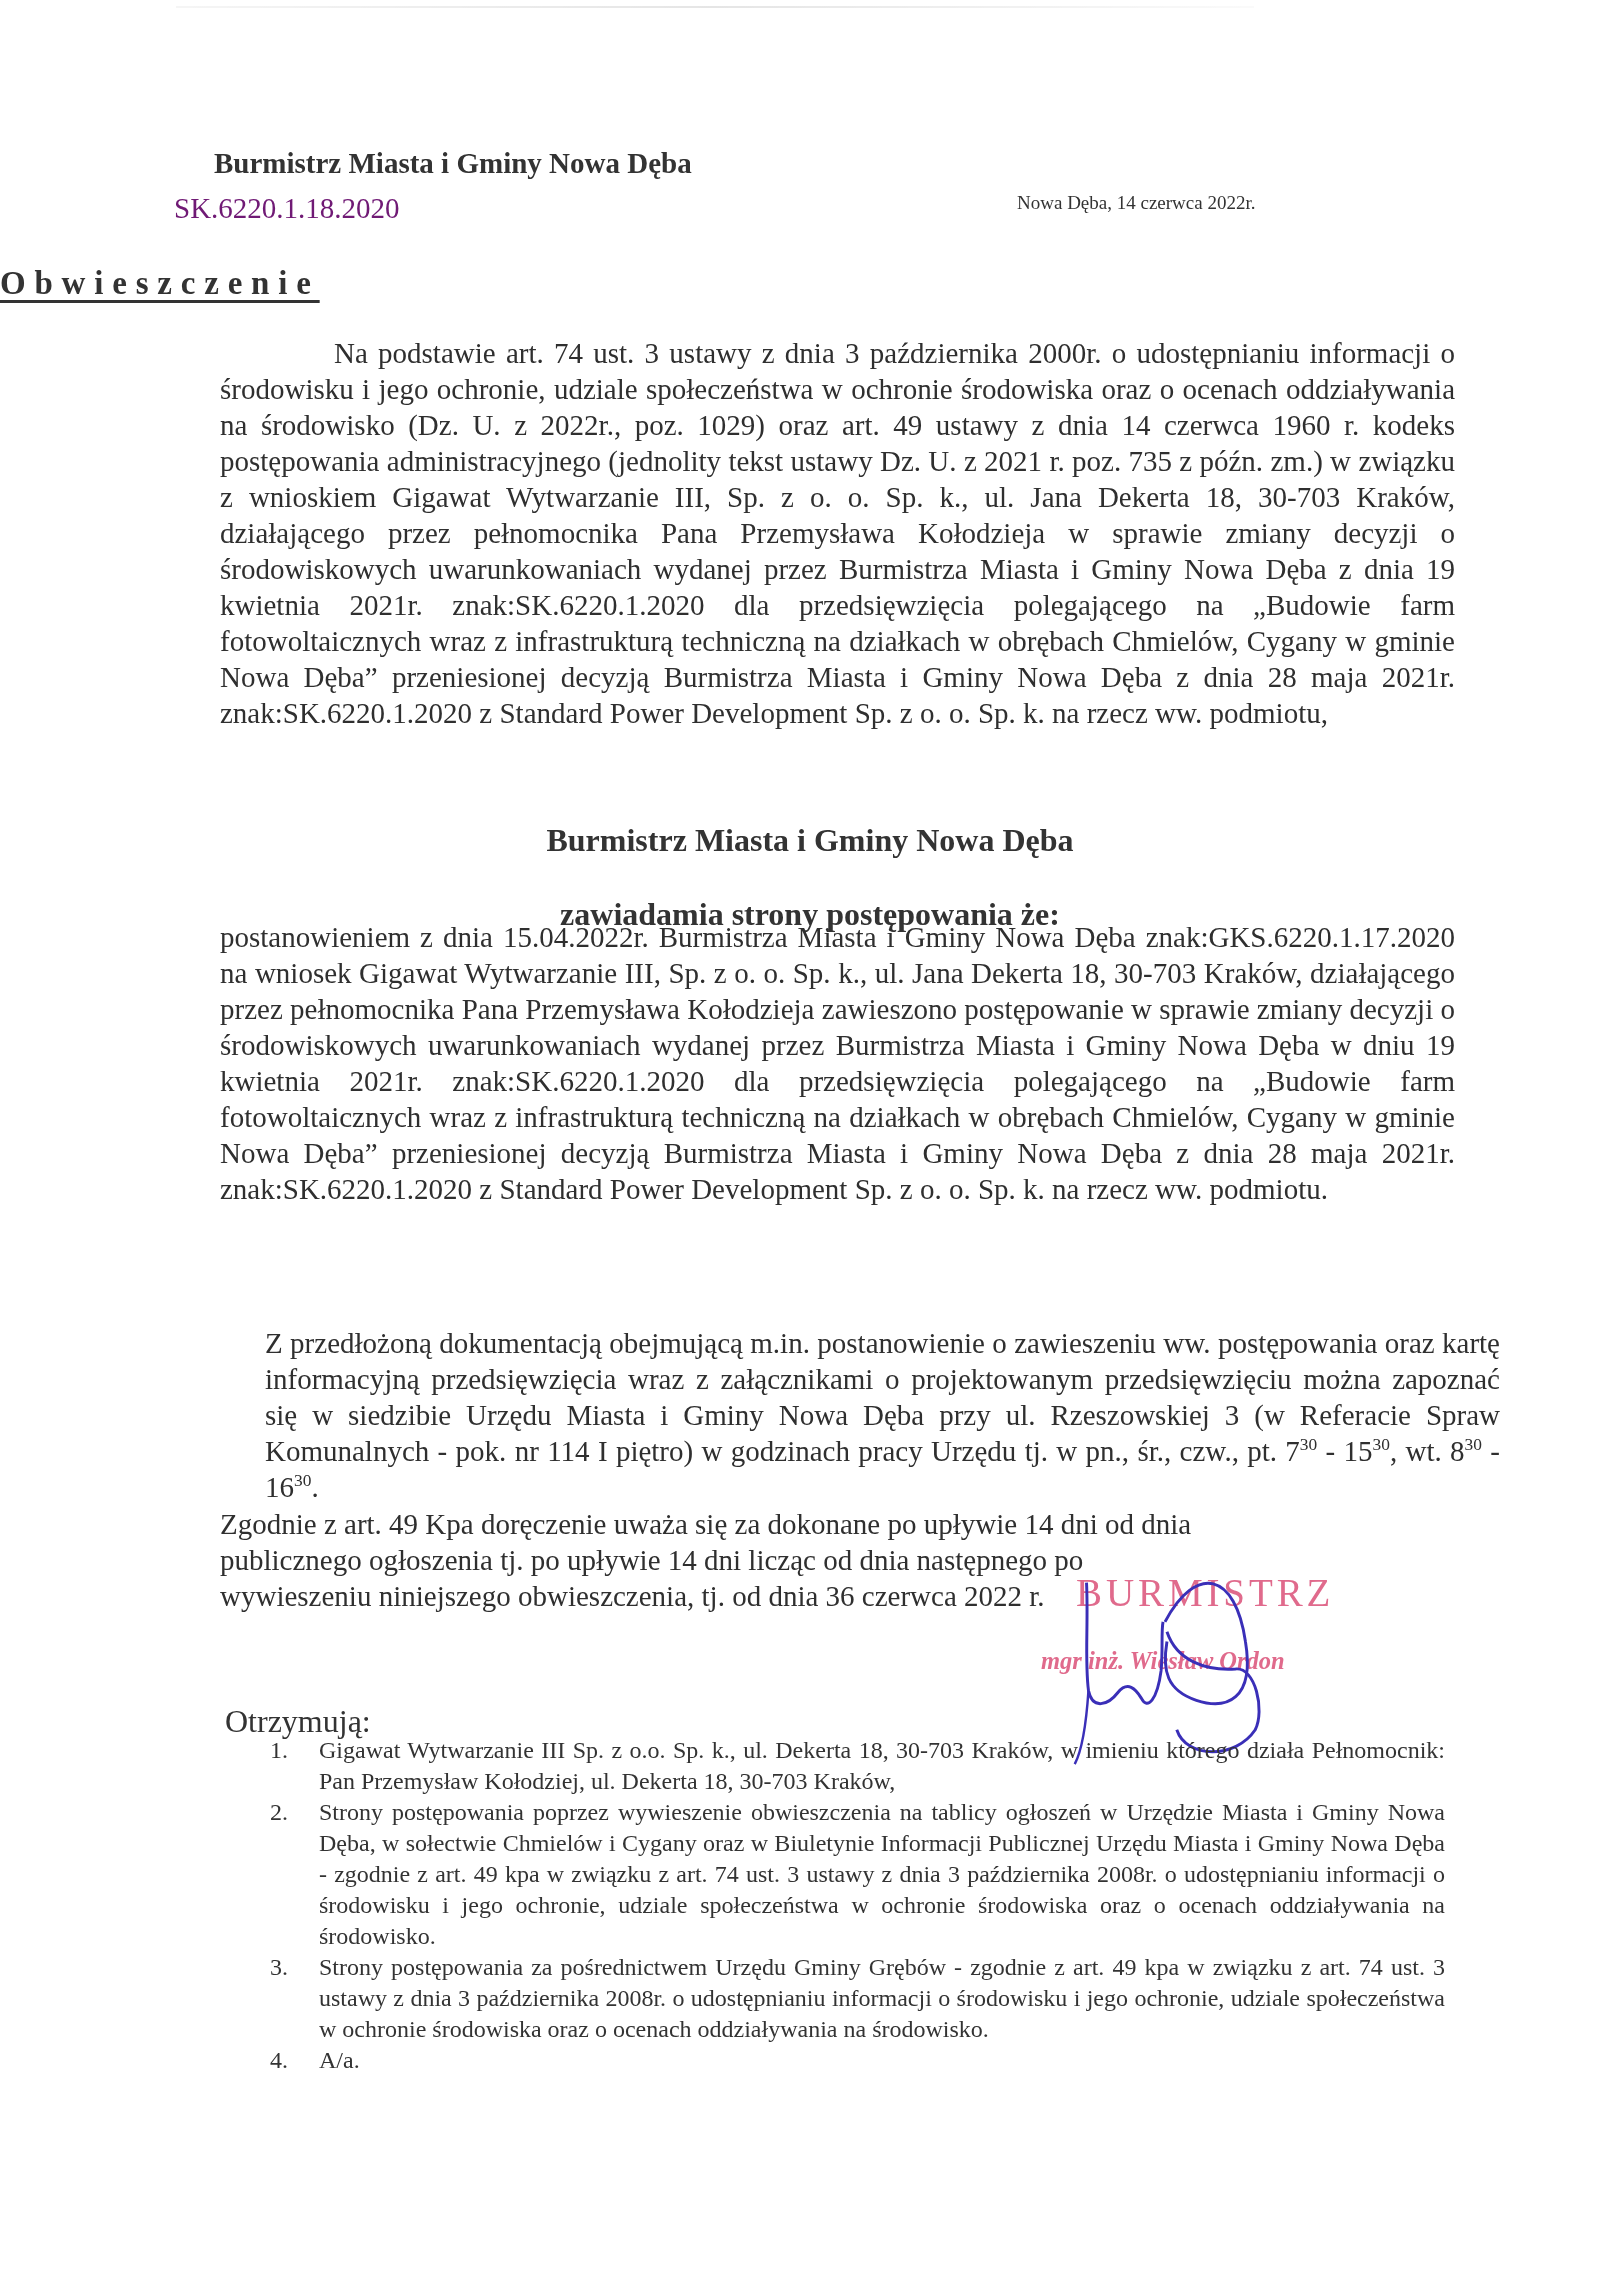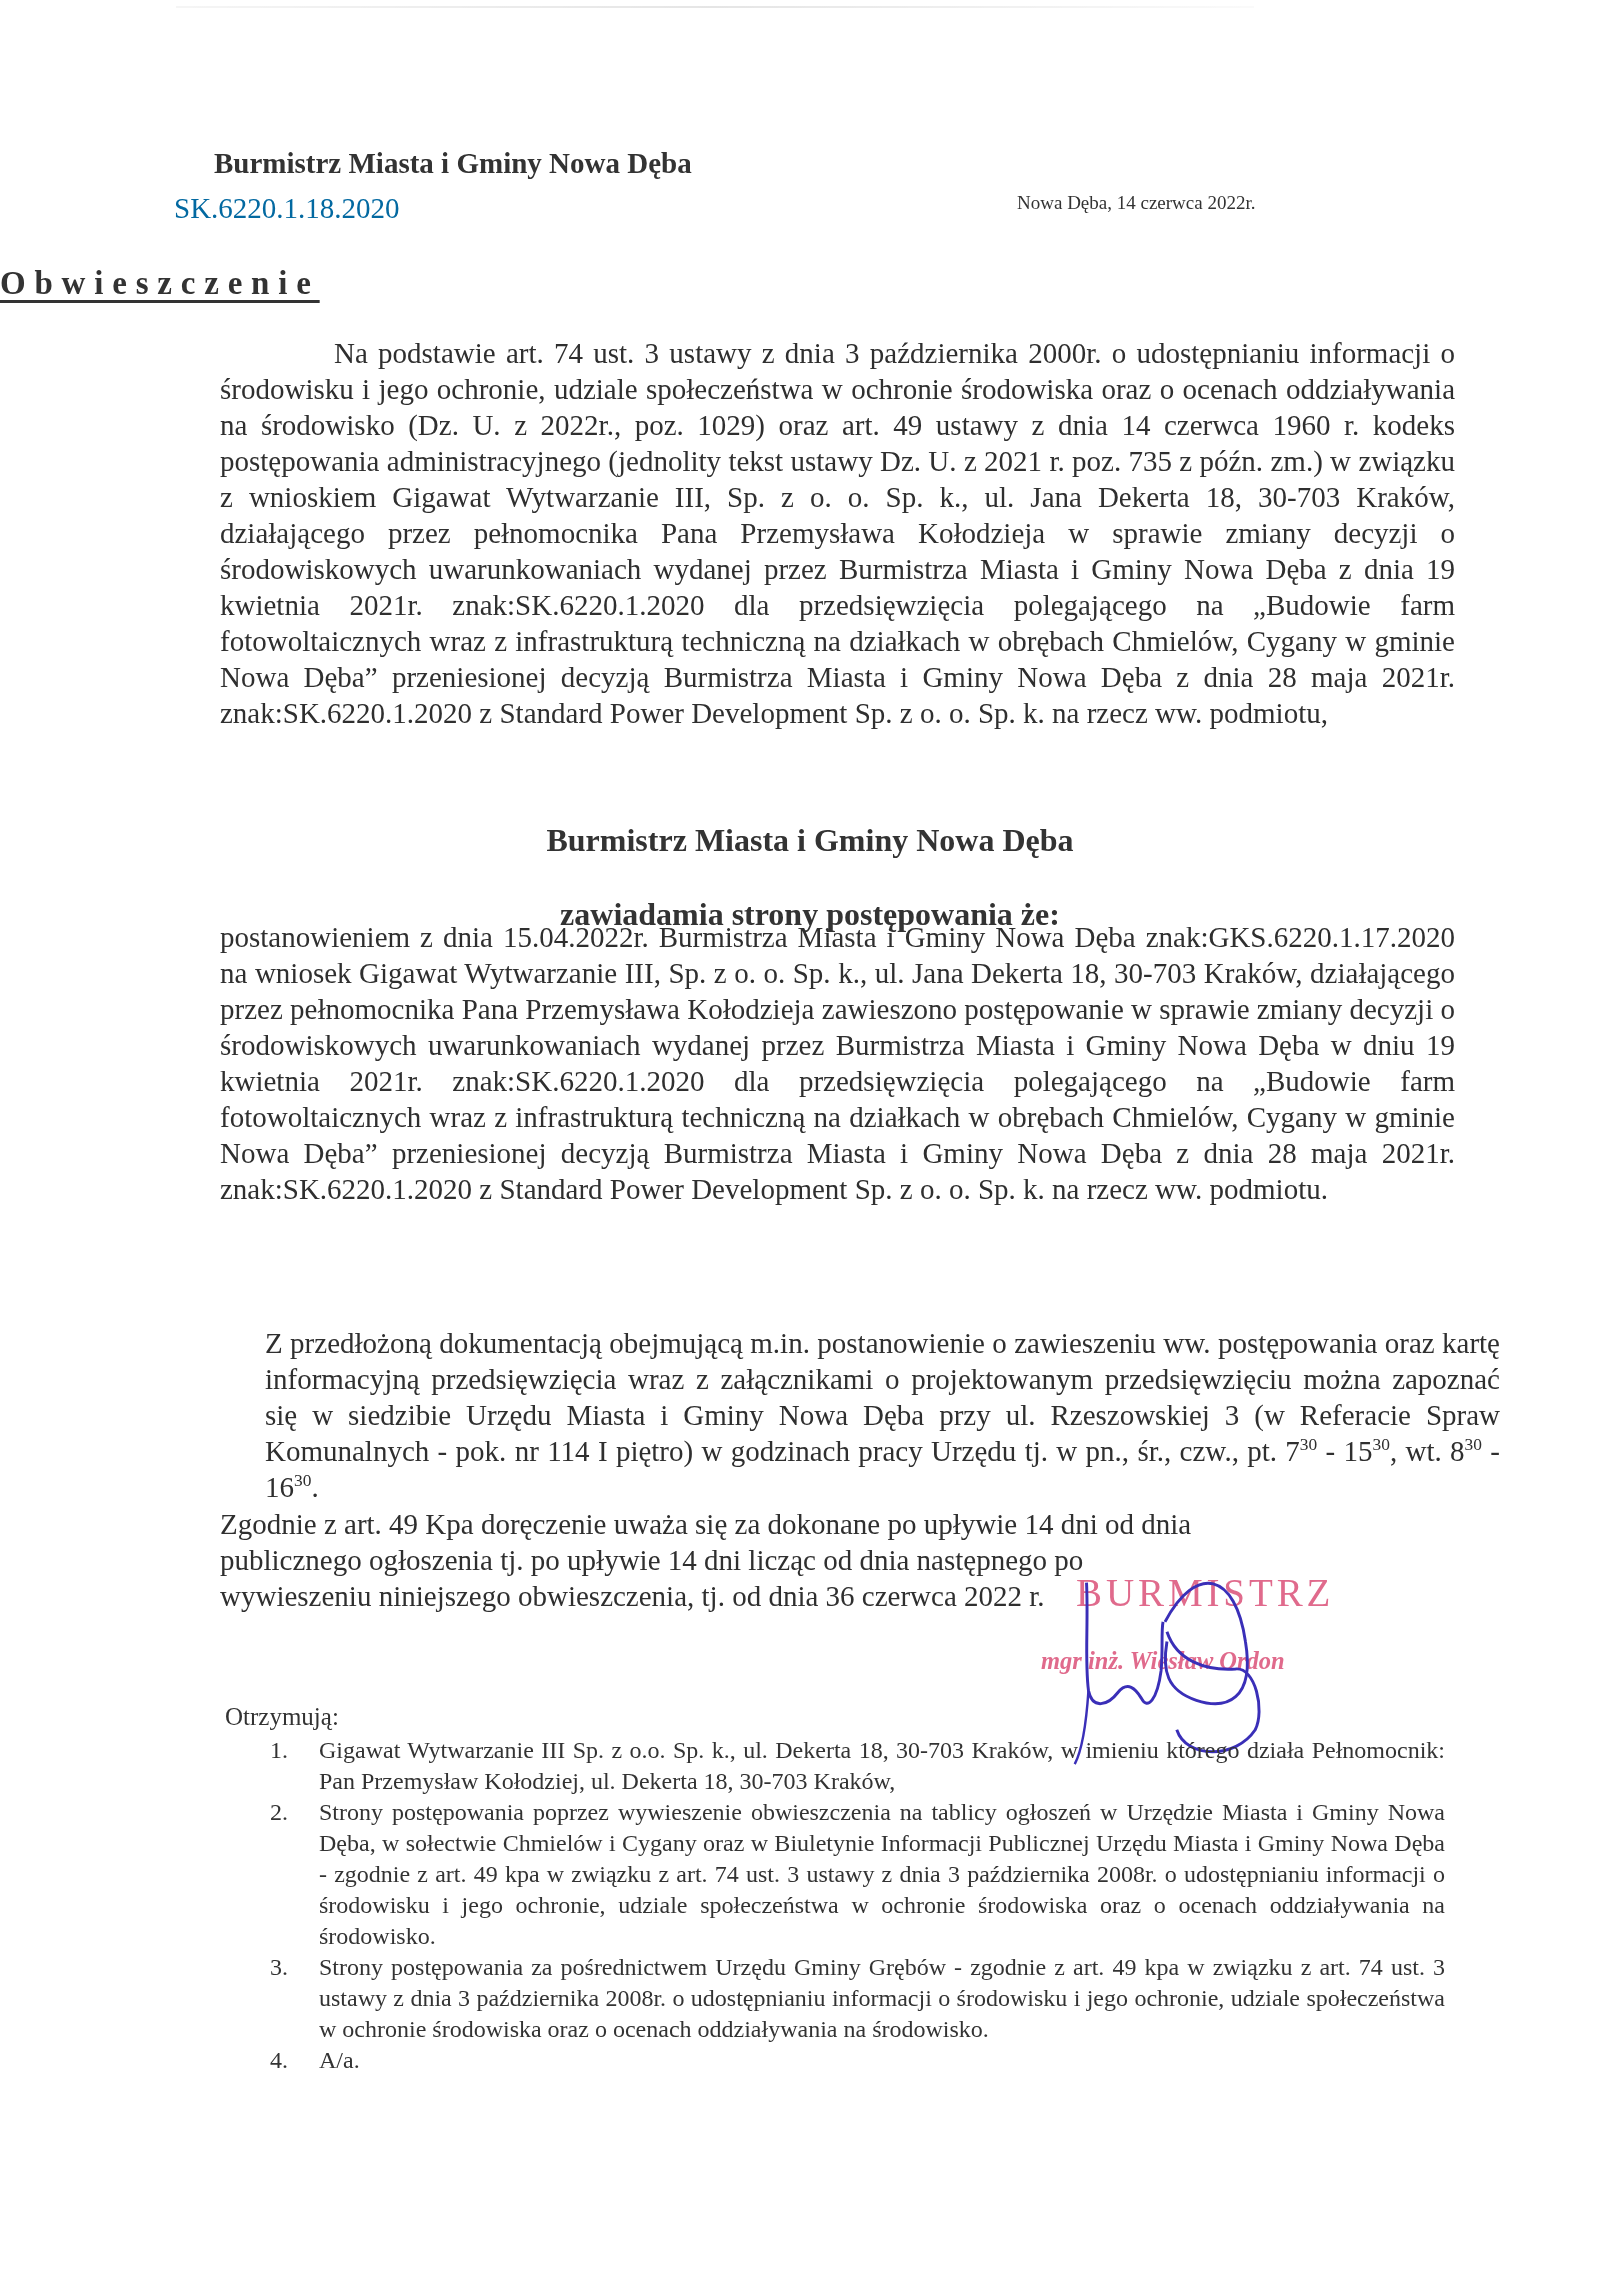--- a/index.html
+++ b/index.html
@@ -11,21 +11,21 @@
     .scan-line {
       position: absolute; top: 5.9px; left: 176px; width: 1078px; height: 2px;
       background: linear-gradient(90deg, rgba(0,0,0,0.04), rgba(0,0,0,0.10), rgba(0,0,0,0.02));
     }
     .issuer {
       position: absolute; left: 214px; top: 147px;
       font-size: 29px; font-weight: bold; color: #333;
     }
     .ref-number {
       position: absolute; left: 174px; top: 192px;
-      font-size: 29px; color: #0369a1;
+      font-size: 29px; color: #701a75;
     }
     .place-date {
       position: absolute; left: 1017px; top: 192px;
       font-size: 19px; color: #333;
     }
     .title {
       position: absolute; left: 0; width: 1620px; top: 265px; text-align: left;
       font-size: 33px; font-weight: bold; letter-spacing: 8.8px; color: #333;
     }
     .title span { text-decoration: underline; text-decoration-thickness: 2.9px; text-underline-offset: 5.9px; }
@@ -38,21 +38,21 @@
       position: absolute; left: 0; width: 1620px; text-align: center;
       font-size: 32px; font-weight: bold; line-height: 39px; color: #333;
     }
     .stamp {
       position: absolute; font-family: "Liberation Serif", serif; color: #e06a8c;
     }
     .stamp-title { left: 1076px; top: 1570px; font-size: 39px; letter-spacing: 3.9px; }
     .stamp-name { left: 1041px; top: 1647px; font-size: 24.5px; font-style: italic; font-weight: bold; }
     .signature { position: absolute; left: 1059px; top: 1563px; width: 314px; height: 206px; }
     .recipients-label {
-      position: absolute; left: 225px; top: 1703px; font-size: 25px; color: #333;
+      position: absolute; left: 225px; top: 1703px; font-size: 32px; color: #333;
     }
     .recipients {
       position: absolute; left: 225px; top: 1735px; width: 1220px;
       margin: 0; padding: 0; list-style: none;
       font-size: 24px; line-height: 31px; color: #333;
     }
     .recipients li { position: relative; padding-left: 94px; text-align: justify; }
     .recipients .num { position: absolute; left: 45px; top: 0; }
     .sup { font-size: 60%; vertical-align: super; line-height: 0; }
   </style>

